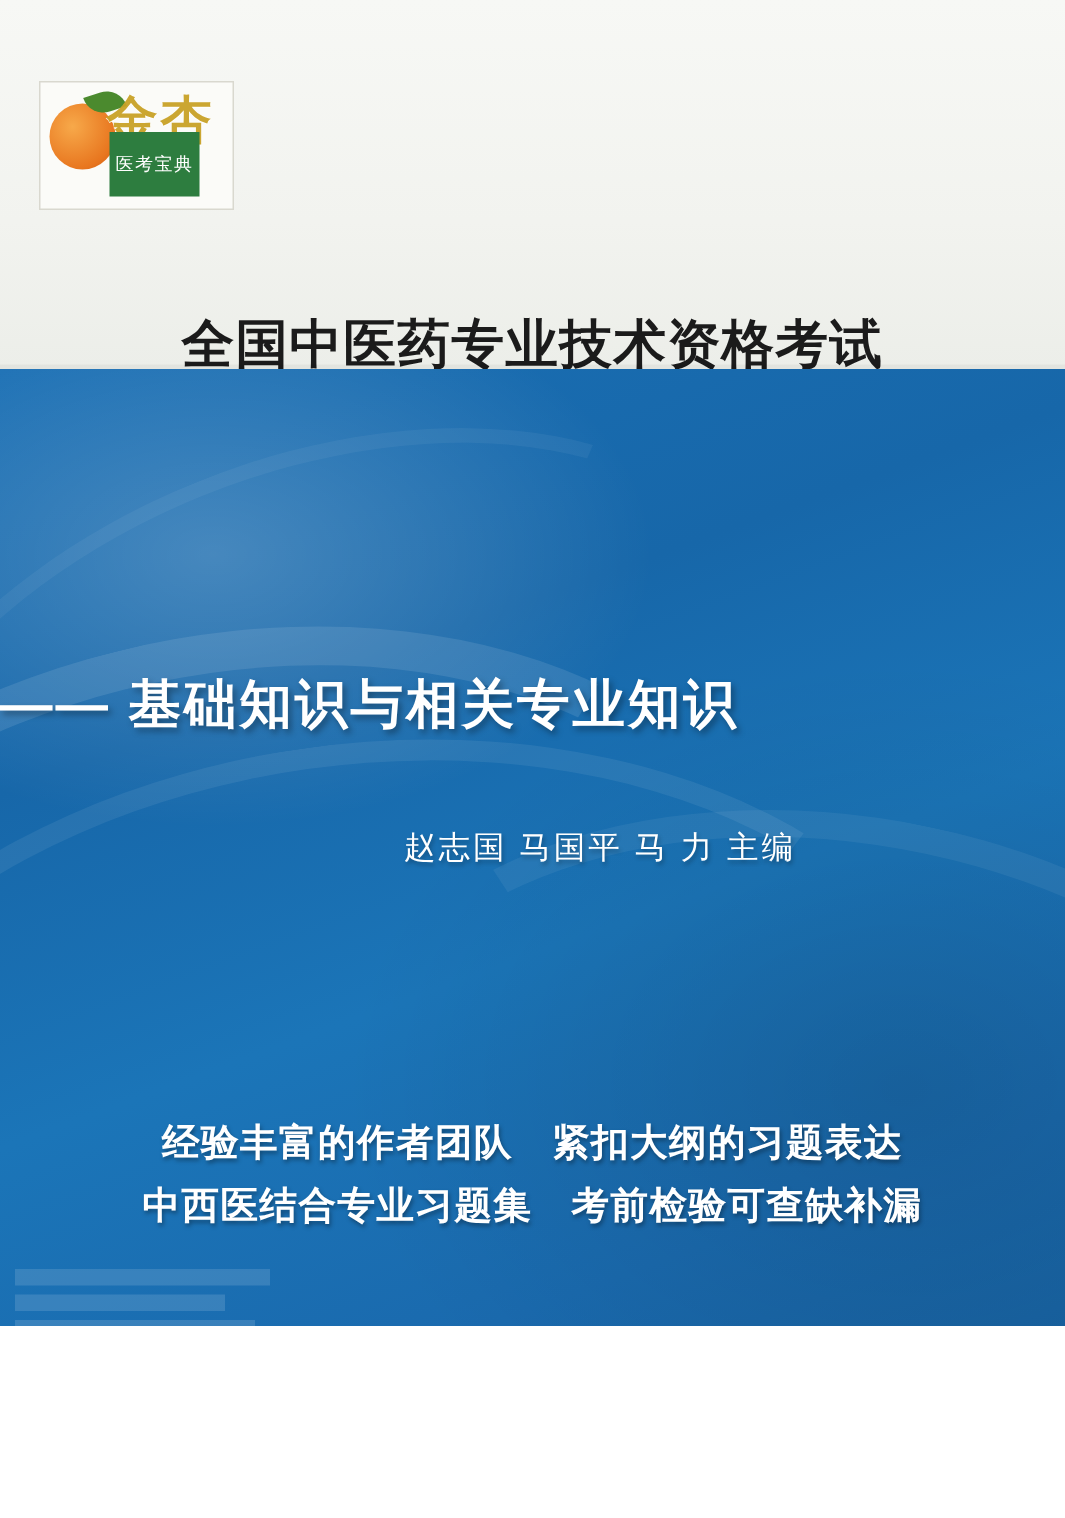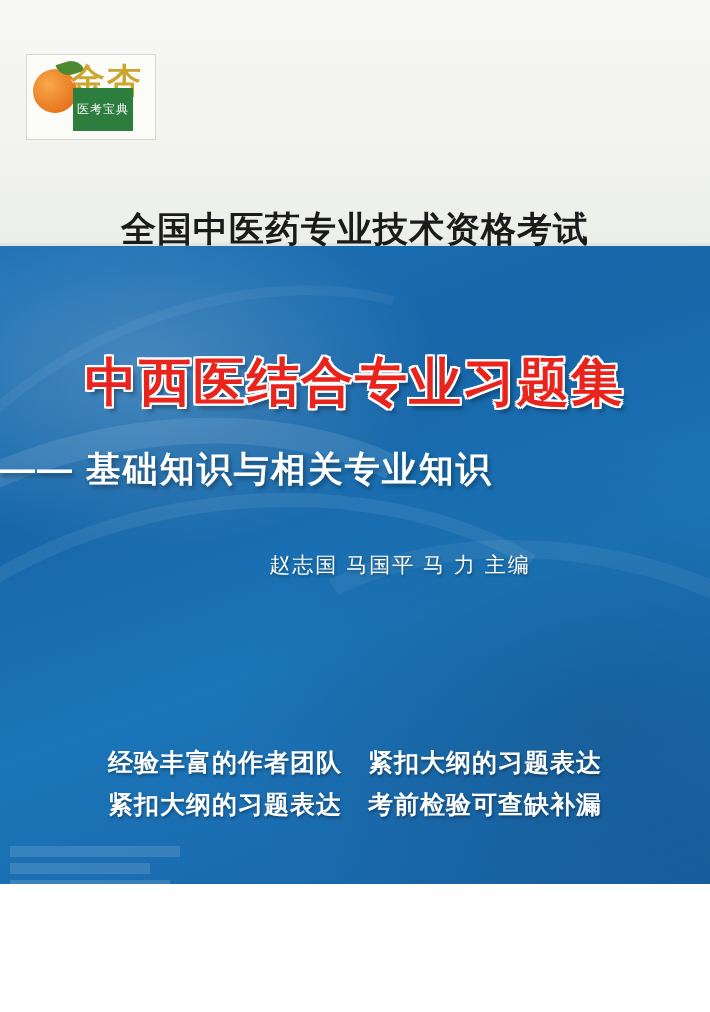--- a/index.html
+++ b/index.html
@@ -237,25 +237,24 @@
     <div class="sw3"></div>
     <div class="sw4"></div>
 
     <div class="wm">
       <div></div>
         <div></div>
         <div></div>
         <div></div>
     </div>
 
-    <div class="main-title">中西医结合专业习题集</div>
     <div class="sub-title">—— 基础知识与相关专业知识</div>
     <div class="authors">赵志国  马国平  马  力  主编</div>
 
     <div class="features">
       <div class="line">经验丰富的作者团队　紧扣大纲的习题表达</div>
-      <div class="line">紧扣大纲的习题表达　考前检验可查缺补漏</div>
+      <div class="line">中西医结合专业习题集　考前检验可查缺补漏</div>
     </div>
 
   </div>
 
   <div class="bottom-band"></div>
 </div>
 
 </body></html>

